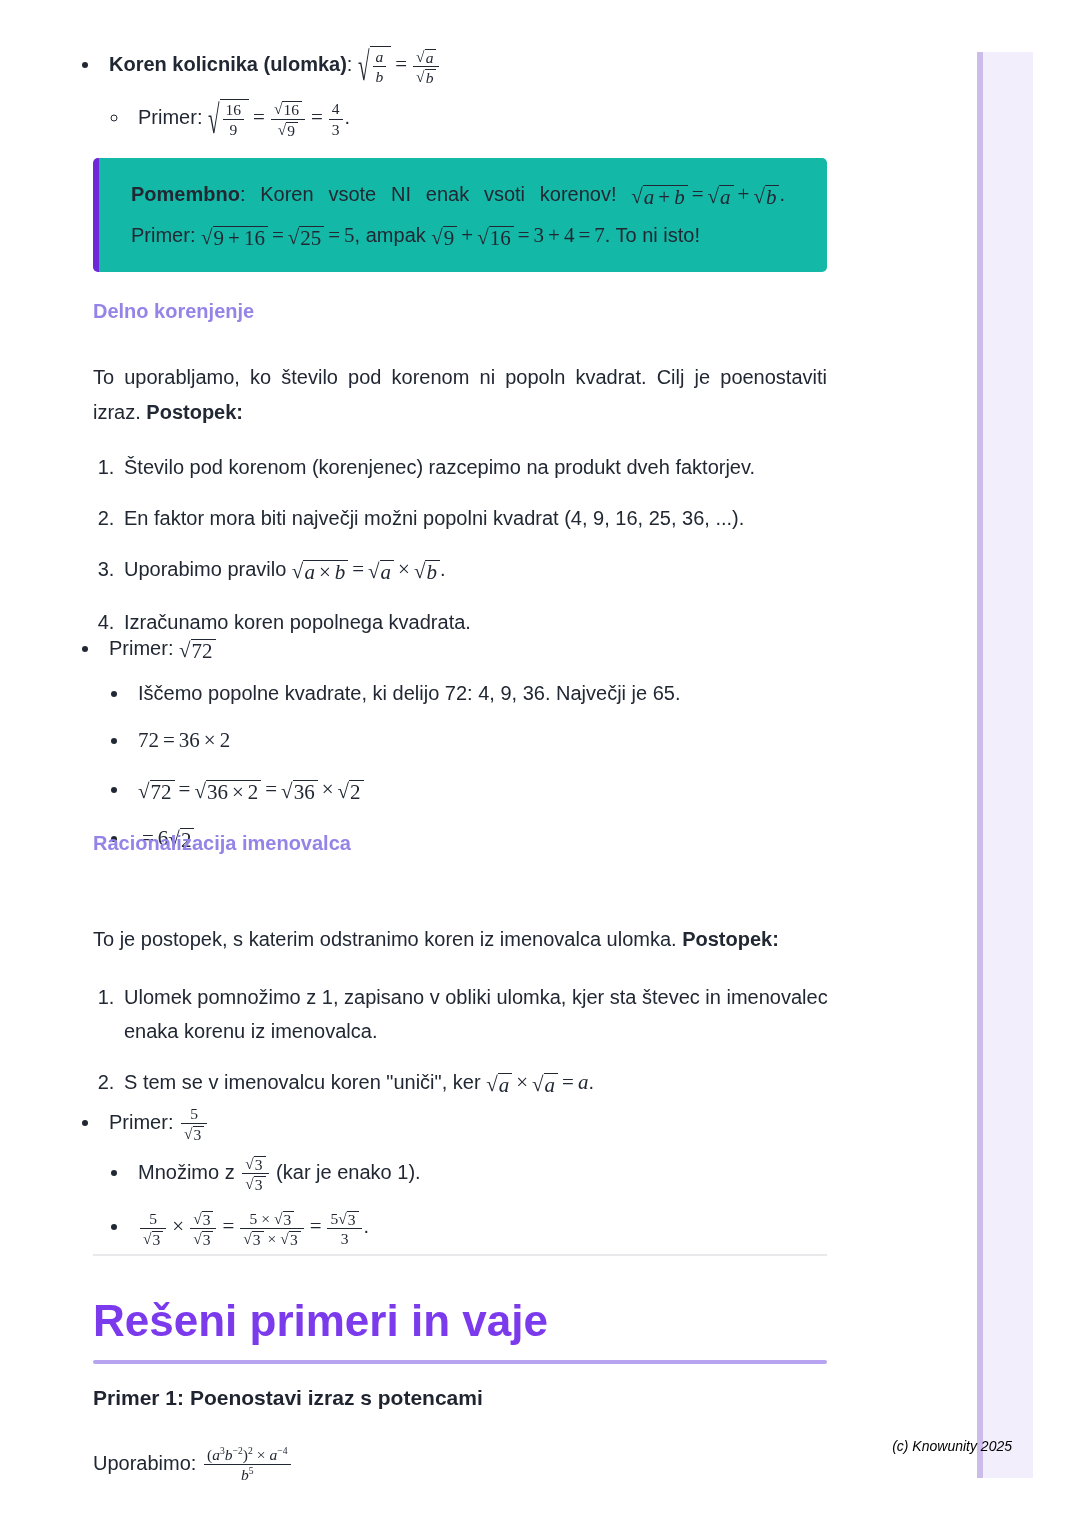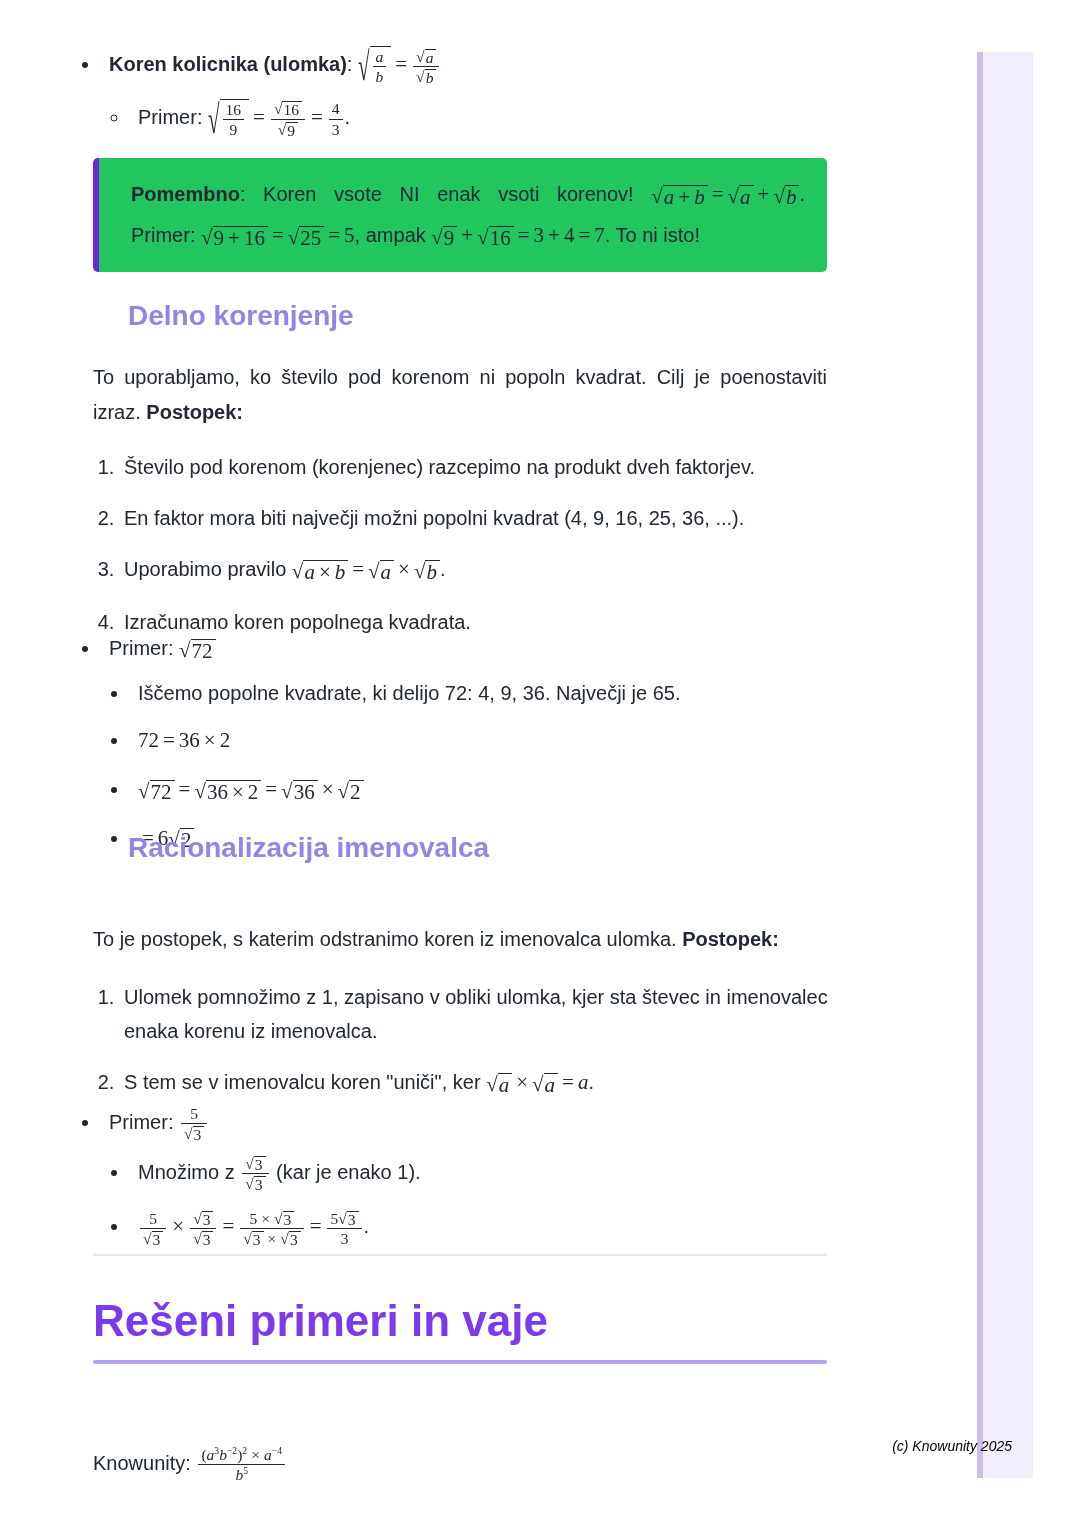--- a/index.html
+++ b/index.html
@@ -16,33 +16,33 @@
   .side-panel {
     position:absolute; left:977px; top:52px; width:56px; height:1426px;
     background:#f2eefb; border-left:6px solid #cbbce9; z-index:0;
   }
   .footer {
     position:absolute; top:1438px; right:68px; z-index:2;
     font-size:14px; color:#000000;font-style:italic;
   }
 
   
-  h2.sec { font-size:28px; font-weight:bold; color:#9484e8; letter-spacing:0;margin-left:35px; }
+  h2.sec { font-size:20px; font-weight:bold; color:#9484e8; letter-spacing:0; }
   h1.big { font-size:44px; font-weight:bold; color:#7c3aed; }
   .h1-underline { height:4px; background:#b7a3f0; border-radius:2px; margin-top:14px; }
   .divider { height:2px; background:#e9e9ec; }
   .primer-title { font-size:21px; font-weight:bold; color:#1f2430; }
 
   p.just { text-align:justify; line-height:1.75; }
   .b { font-weight:bold; }
 
   
   .callout {
-    background:#22c55e; border-left:6px solid #6d28d9; border-radius:5px;
-    padding:16px 22px 16px 32px; line-height:1.95;
+    background:#14b8a6; border-left:6px solid #6d28d9; border-radius:5px;
+    padding:16px 42px 16px 32px; line-height:1.95;
   }
   .callout .line1 { text-align:justify; text-align-last:justify; }
 
   
   ol.steps { list-style:decimal; margin-left:27px; }
   ol.steps li { padding-left:4px; margin-bottom:17px; line-height:1.7; }
   ol.steps li:last-child { margin-bottom:0; }
   ul.l1 { list-style:disc; margin-left:8px; }
   ul.l1 > li { padding-left:8px; }
   ul.l2disc { list-style:disc; margin-left:37px; margin-top:14px; }
@@ -292,21 +292,22 @@
     </ul>
   </div>
 
   <div class="divider block" style="top:1254px;"></div>
 
   <div class="block" style="top:1296px;">
     <h1 class="big">Rešeni primeri in vaje</h1>
     <div class="h1-underline"></div>
   </div>
 
+  <div class="primer-title block" style="top:1386px;">Primer 1: Poenostavi izraz s potencami</div>
 
   <div class="block" style="top:1445px;">
-    <span>Knowunity: </span><span class="math"><span class="frac">
+    <span>Uporabimo: </span><span class="math"><span class="frac">
           <span class="fn"><span class="mn">(</span><span class="mi">a</span><sup class="msup">3</sup><span class="mi">b</span><sup class="msup">−2</sup><span class="mn">)</span><sup class="msup">2</sup><span class="mo">×</span><span class="mi">a</span><sup class="msup">−4</sup></span>
           <span class="fd"><span class="mi">b</span><sup class="msup">5</sup></span>
         </span></span>
   </div>
 
 </div>
 
 </body></html>

